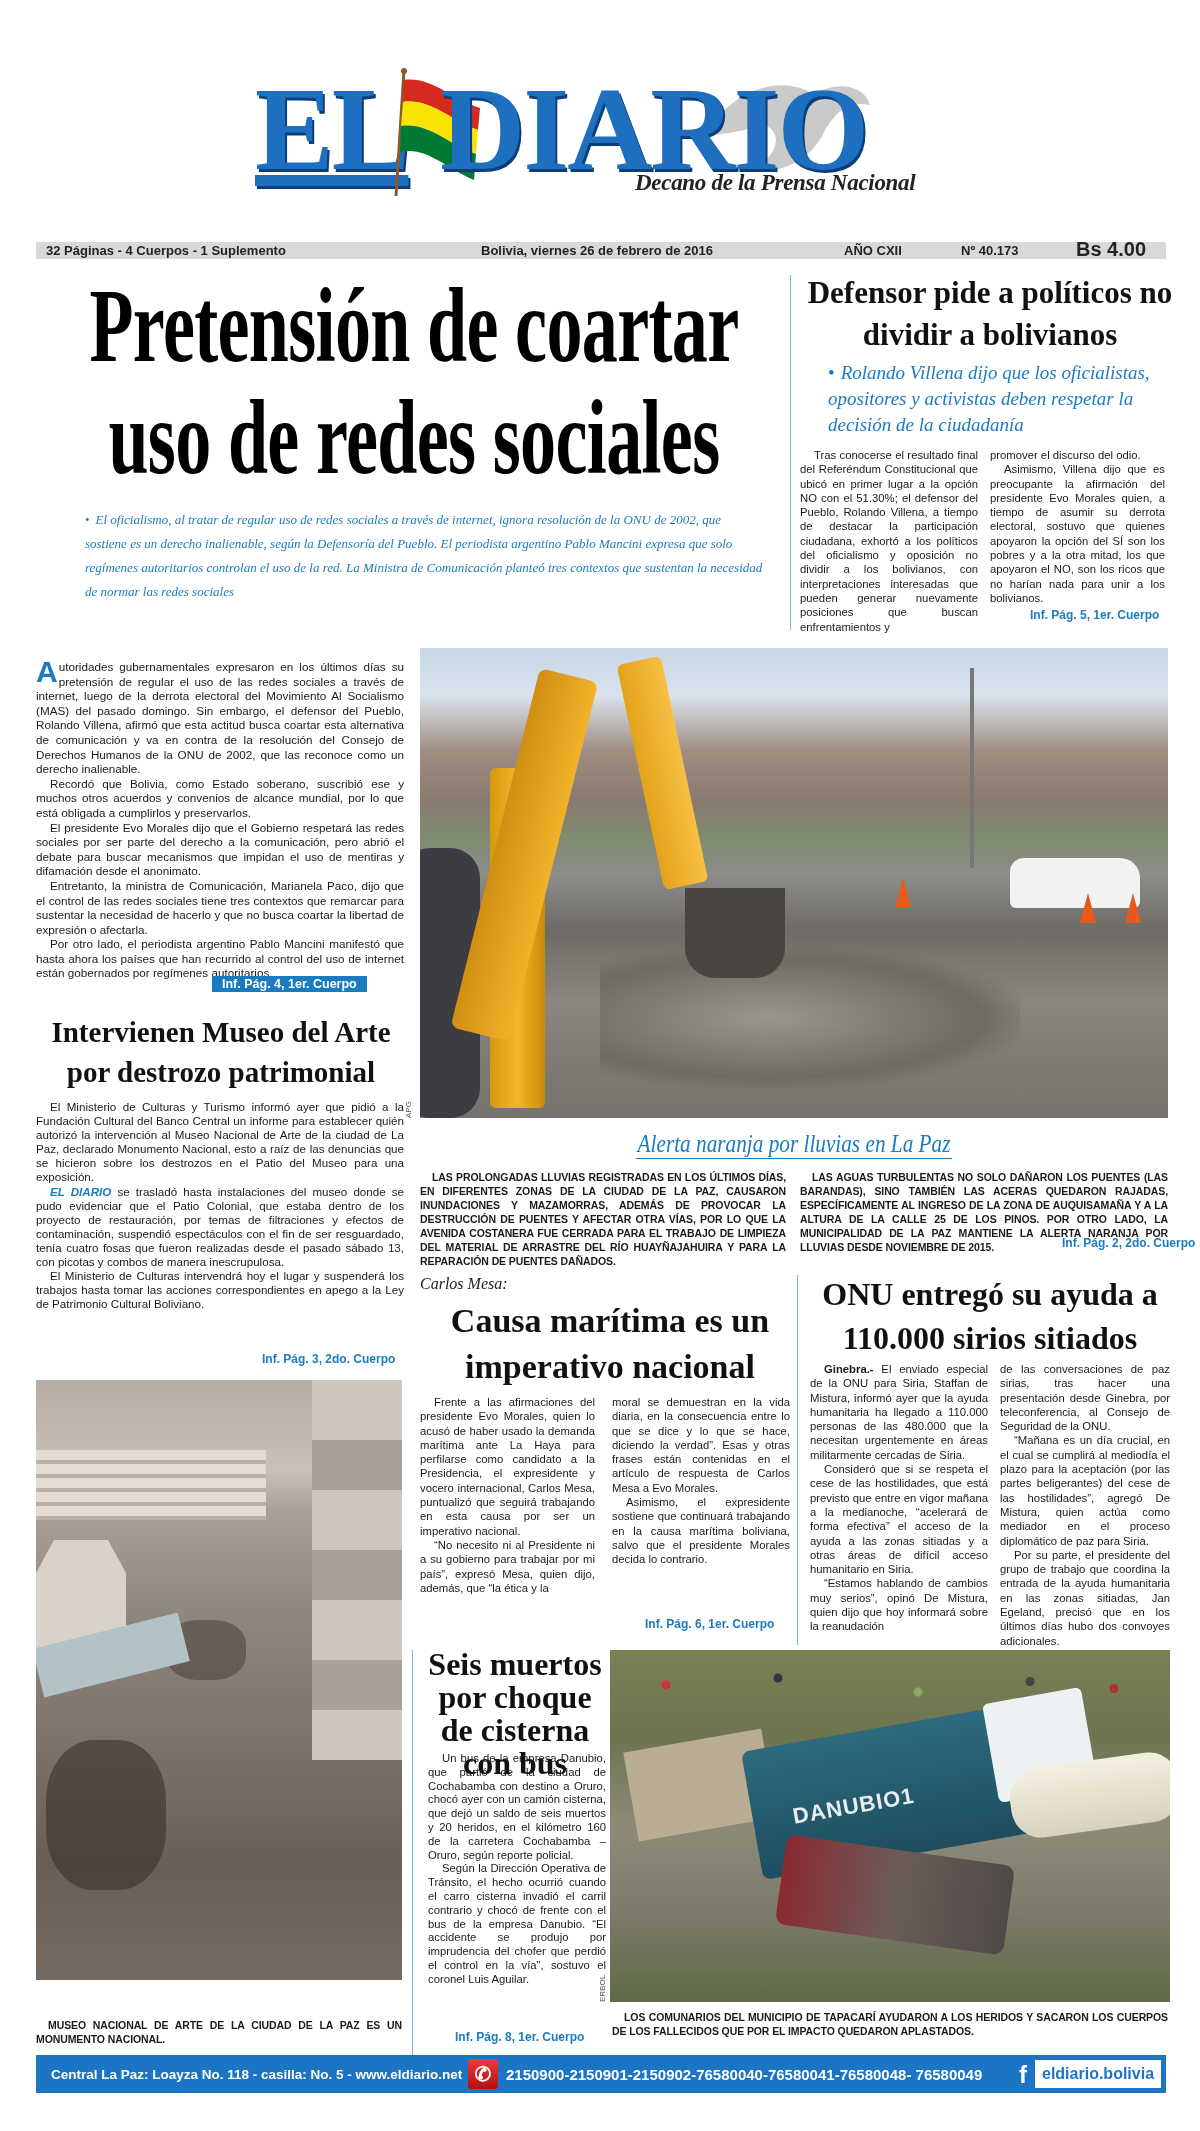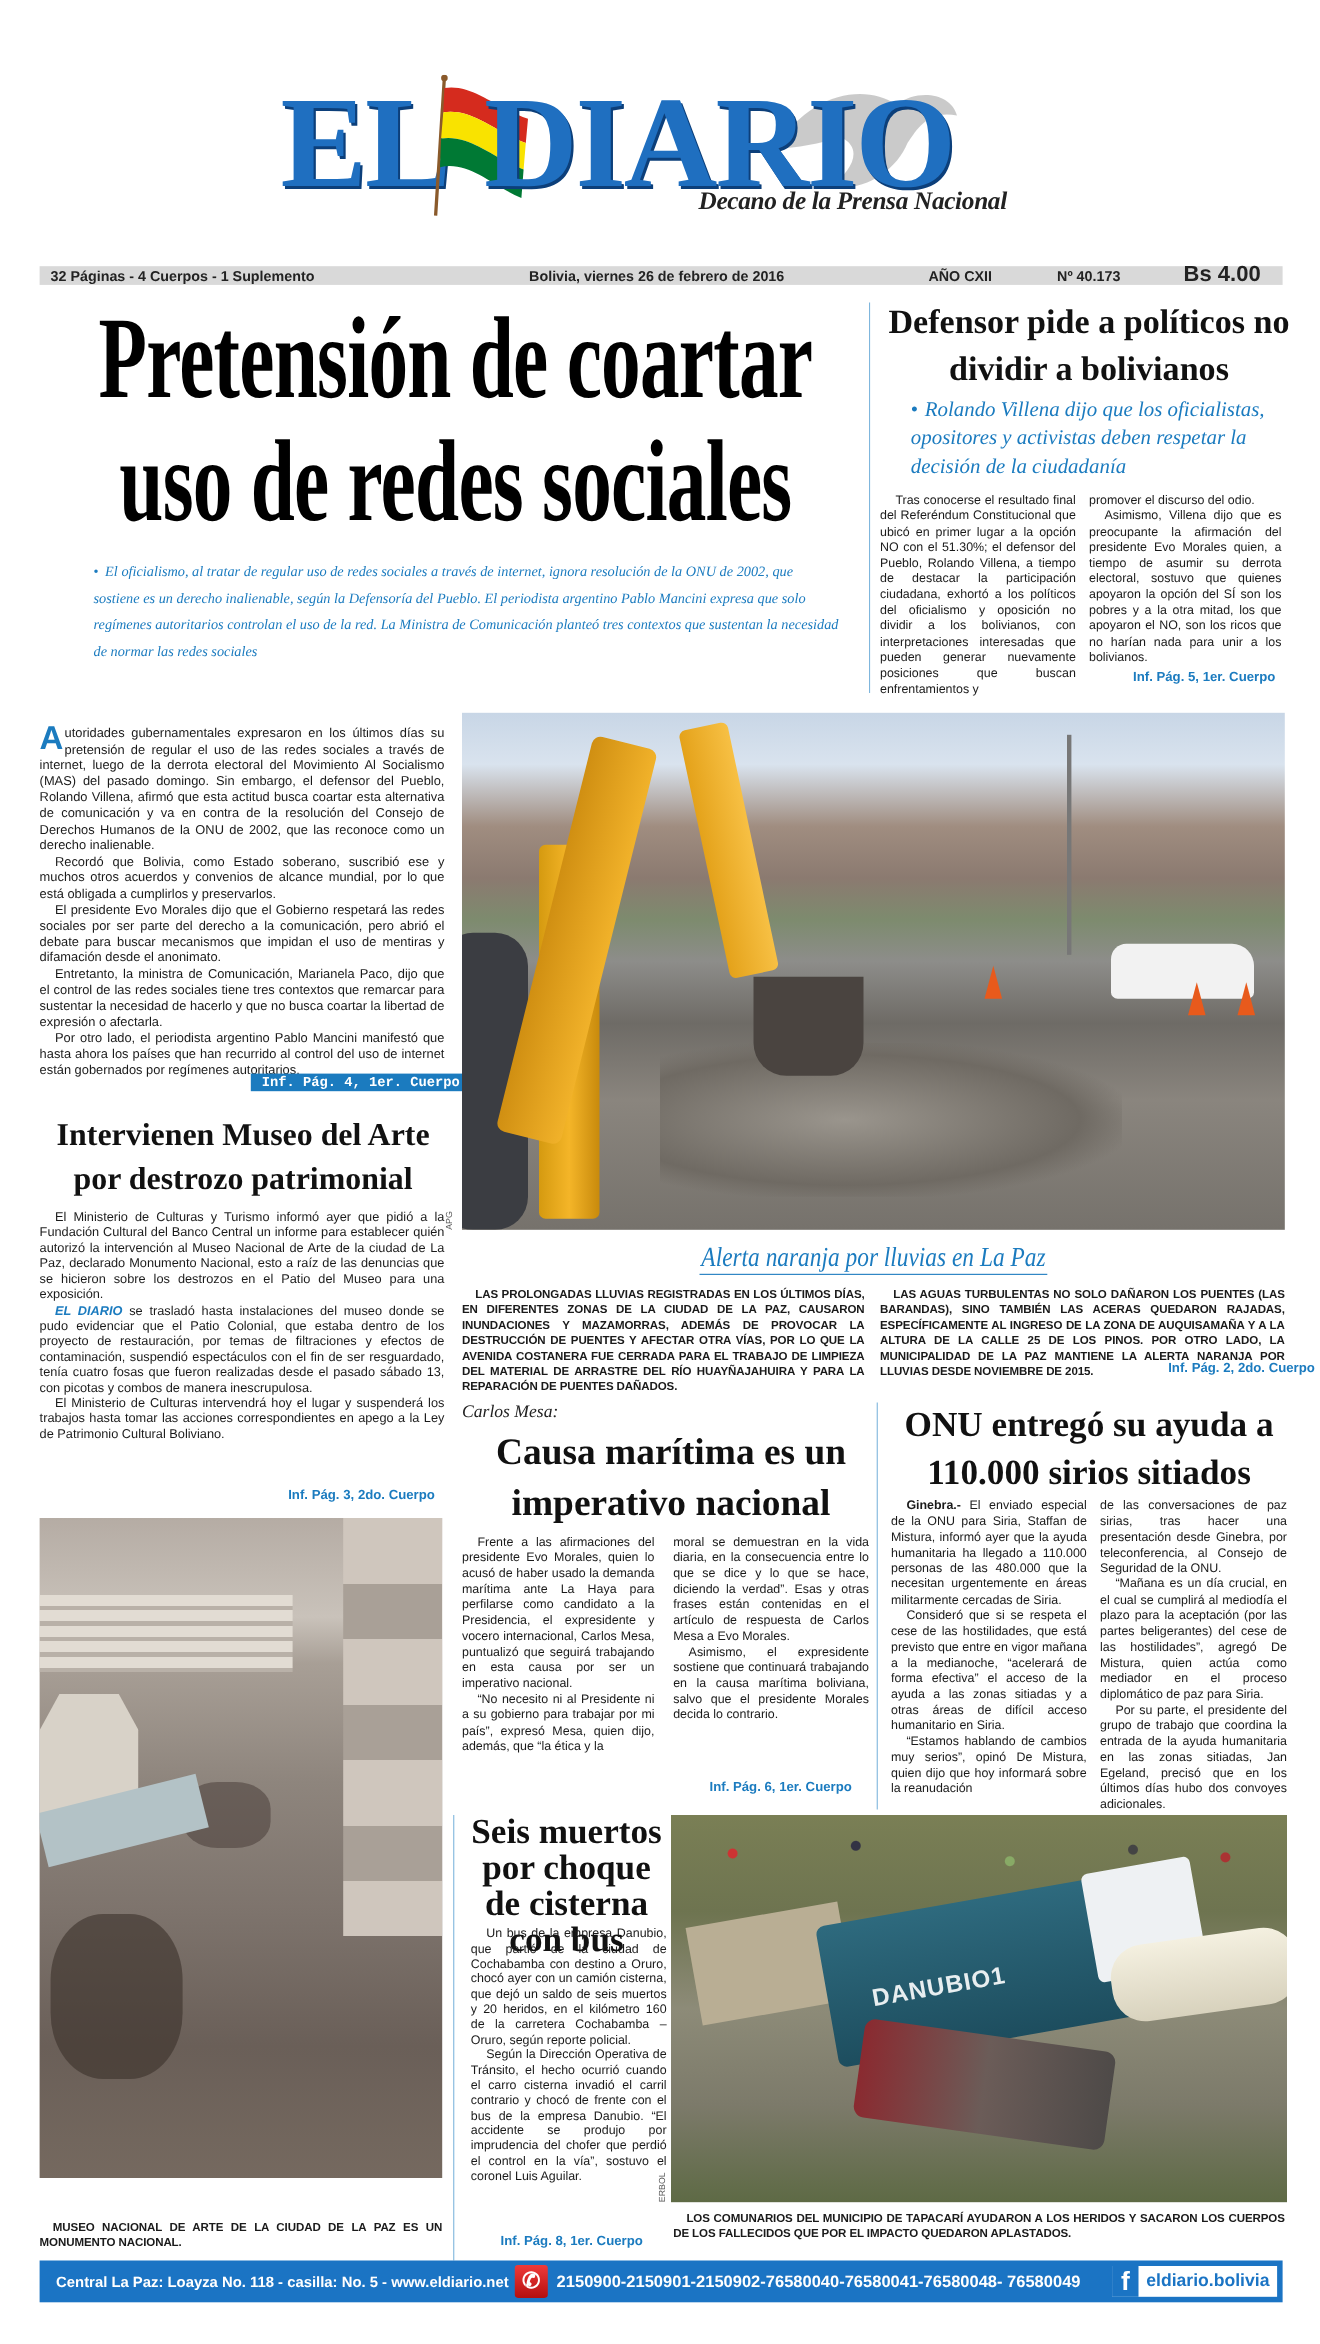--- a/index.html
+++ b/index.html
@@ -3,21 +3,21 @@
 <meta charset="utf-8">
 <style>
   * { box-sizing: border-box; margin: 0; padding: 0; }
   html, body { width: 1200px; height: 2131px; background: #ffffff; overflow: hidden; }
   body { position: relative; font-family: "Liberation Sans", sans-serif; color: #111; }
 
   
   .masthead { position: absolute; left: 0; top: 0; width: 1200px; height: 235px; }
   .logo { position: absolute; left: 255px; top: 70px; width: 700px; height: 130px; }
   .logo-text { position: absolute; top: 0; font-family: "Liberation Serif", serif; font-weight: 900; font-size: 118px; line-height: 120px; color: #1f6fc0; letter-spacing: -2px; text-shadow: 2px 3px 0 #0c3f7a; transform: scaleY(1.0); }
-  .logo-el { left: 0; }
+  .logo-el { left: 0; text-decoration: underline; }
   .logo-diario { left: 185px; }
   .logo-flag { position: absolute; left: 135px; top: -2px; width: 110px; height: 130px; }
   .logo-condor { position: absolute; left: 440px; top: 5px; width: 180px; height: 110px; opacity: .35; }
   .tagline { position: absolute; left: 380px; top: 100px; font-family: "Liberation Serif", serif; font-style: italic; font-weight: bold; font-size: 23px; color: #222; letter-spacing: -.3px; }
 
   .infobar { position: absolute; left: 36px; top: 242px; width: 1130px; height: 17px; background: #d9d9d9; display: flex; align-items: center; font-size: 13px; font-weight: bold; color: #222; }
   .infobar span { position: absolute; white-space: nowrap; }
   .ib-pages { left: 10px; }
   .ib-date { left: 445px; }
   .ib-year { left: 808px; }
@@ -153,21 +153,21 @@
   </h1>
   <p class="lead-deck"><span class="bullet">•</span><span>El oficialismo, al tratar de regular uso de redes sociales a través de internet, ignora resolución de la ONU de 2002, que sostiene es un derecho inalienable, según la Defensoría del Pueblo. El periodista argentino Pablo Mancini expresa que solo regímenes autoritarios controlan el uso de la red. La Ministra de Comunicación planteó tres contextos que sustentan la necesidad de normar las redes sociales</span></p>
 
   <div class="col-text lead-body">
     <p style="text-indent:0"><span class="dropcap">A</span><span>utoridades gubernamentales expresaron en los últimos días su pretensión de regular el uso de las redes sociales a través de internet, luego de la derrota electoral del Movimiento Al Socialismo (MAS) del pasado domingo. Sin embargo, el defensor del Pueblo, Rolando Villena, afirmó que esta actitud busca coartar esta alternativa de comunicación y va en contra de la resolución del Consejo de Derechos Humanos de la ONU de 2002, que las reconoce como un derecho inalienable.</span></p>
     <p>Recordó que Bolivia, como Estado soberano, suscribió ese y muchos otros acuerdos y convenios de alcance mundial, por lo que está obligada a cumplirlos y preservarlos.</p>
     <p>El presidente Evo Morales dijo que el Gobierno respetará las redes sociales por ser parte del derecho a la comunicación, pero abrió el debate para buscar mecanismos que impidan el uso de mentiras y difamación desde el anonimato.</p>
     <p>Entretanto, la ministra de Comunicación, Marianela Paco, dijo que el control de las redes sociales tiene tres contextos que remarcar para sustentar la necesidad de hacerlo y que no busca coartar la libertad de expresión o afectarla.</p>
     <p>Por otro lado, el periodista argentino Pablo Mancini manifestó que hasta ahora los países que han recurrido al control del uso de internet están gobernados por regímenes autoritarios.</p>
   </div>
-  <span class="ref-box" style="left:228px; top:976px;font-family:Liberation Mono, monospace;">Inf. Pág. 4, 1er. Cuerpo</span>
+  <span class="ref-box" style="left:212px; top:976px;">Inf. Pág. 4, 1er. Cuerpo</span>
 </article>
 
 <div class="vrule" style="left:790px; top:275px; height:355px;"></div>
 
 <article>
   <h2 class="rt-title">Defensor pide a políticos no dividir a bolivianos</h2>
   <p class="rt-deck"><span class="bullet">•</span><span>Rolando Villena dijo que los oficialistas, opositores y activistas deben respetar la decisión de la ciudadanía</span></p>
   <div class="col-text rt-c1">
       <p>Tras conocerse el resultado final del Referéndum Constitucional que ubicó en primer lugar a la opción NO con el 51.30%; el defensor del Pueblo, Rolando Villena, a tiempo de destacar la participación ciudadana, exhortó a los políticos del oficialismo y oposición no dividir a los bolivianos, con interpretaciones interesadas que pueden generar nuevamente posiciones que buscan enfrentamientos y</p>
     </div>

